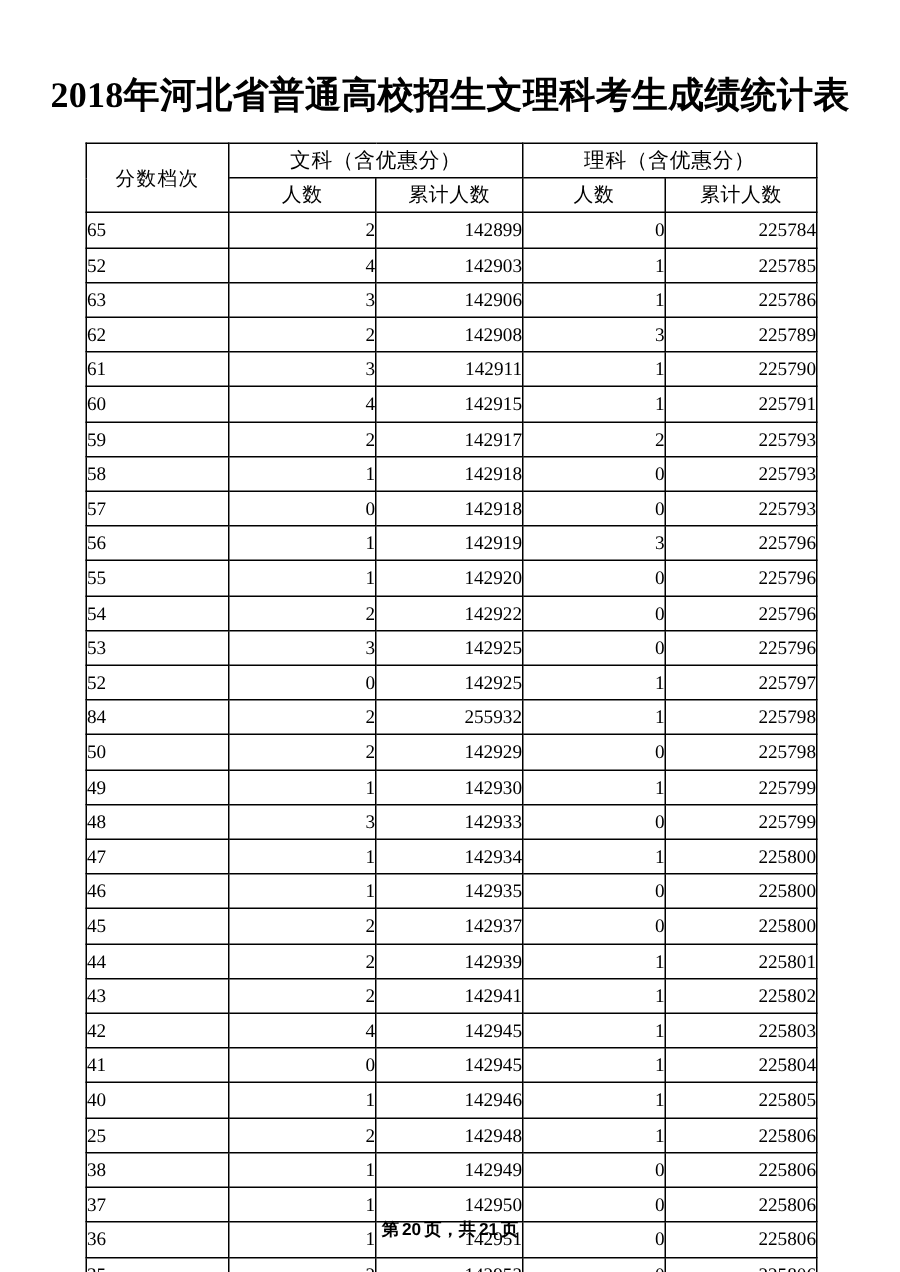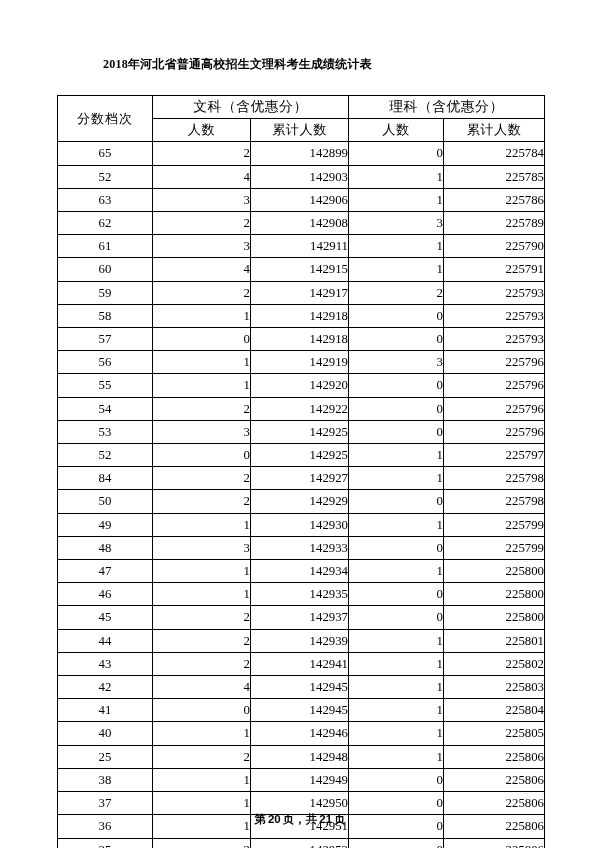--- a/index.html
+++ b/index.html
@@ -20,23 +20,23 @@
     width: 600px;
     height: 848px;
     position: relative;
     background: #ffffff;
   }
 
   .doc-title {
     position: absolute;
     top: 52px;
     left: 0;
-    width: 475px;
+    width: 600px;
     text-align: center;
-    font-size: 12px;
+    font-size: 24px;
     font-weight: bold;
     letter-spacing: 0.2px;
     line-height: 24px;
     white-space: nowrap;
   }
 
   .table-wrap {
     position: absolute;
     top: 95px;
     left: 57px;
@@ -77,21 +77,21 @@
   }
   th.h-sub {
     text-align: center;
     font-weight: bold;
     font-size: 13.2px;
     letter-spacing: 0.5px;
     margin-top: 45px;
   }
 
   td.c-score {
-    text-align: center;
+    text-align: left;
   }
   td.c-num {
     text-align: right;
     padding-right: 5px;
   }
 
   .col-score { width: 95px; }
   .col-wk-n  { width: 98px; }
   .col-wk-c  { width: 98px; }
   .col-lk-n  { width: 95px; }
@@ -234,21 +234,21 @@
           <tr>
             <td class="c-score">52</td>
             <td class="c-num">0</td>
             <td class="c-num">142925</td>
             <td class="c-num">1</td>
             <td class="c-num">225797</td>
           </tr>
           <tr>
             <td class="c-score">84</td>
             <td class="c-num">2</td>
-            <td class="c-num">142927</td>
+            <td class="c-num">255932</td>
             <td class="c-num">1</td>
             <td class="c-num">225798</td>
           </tr>
           <tr>
             <td class="c-score">50</td>
             <td class="c-num">2</td>
             <td class="c-num">142929</td>
             <td class="c-num">0</td>
             <td class="c-num">225798</td>
           </tr>

